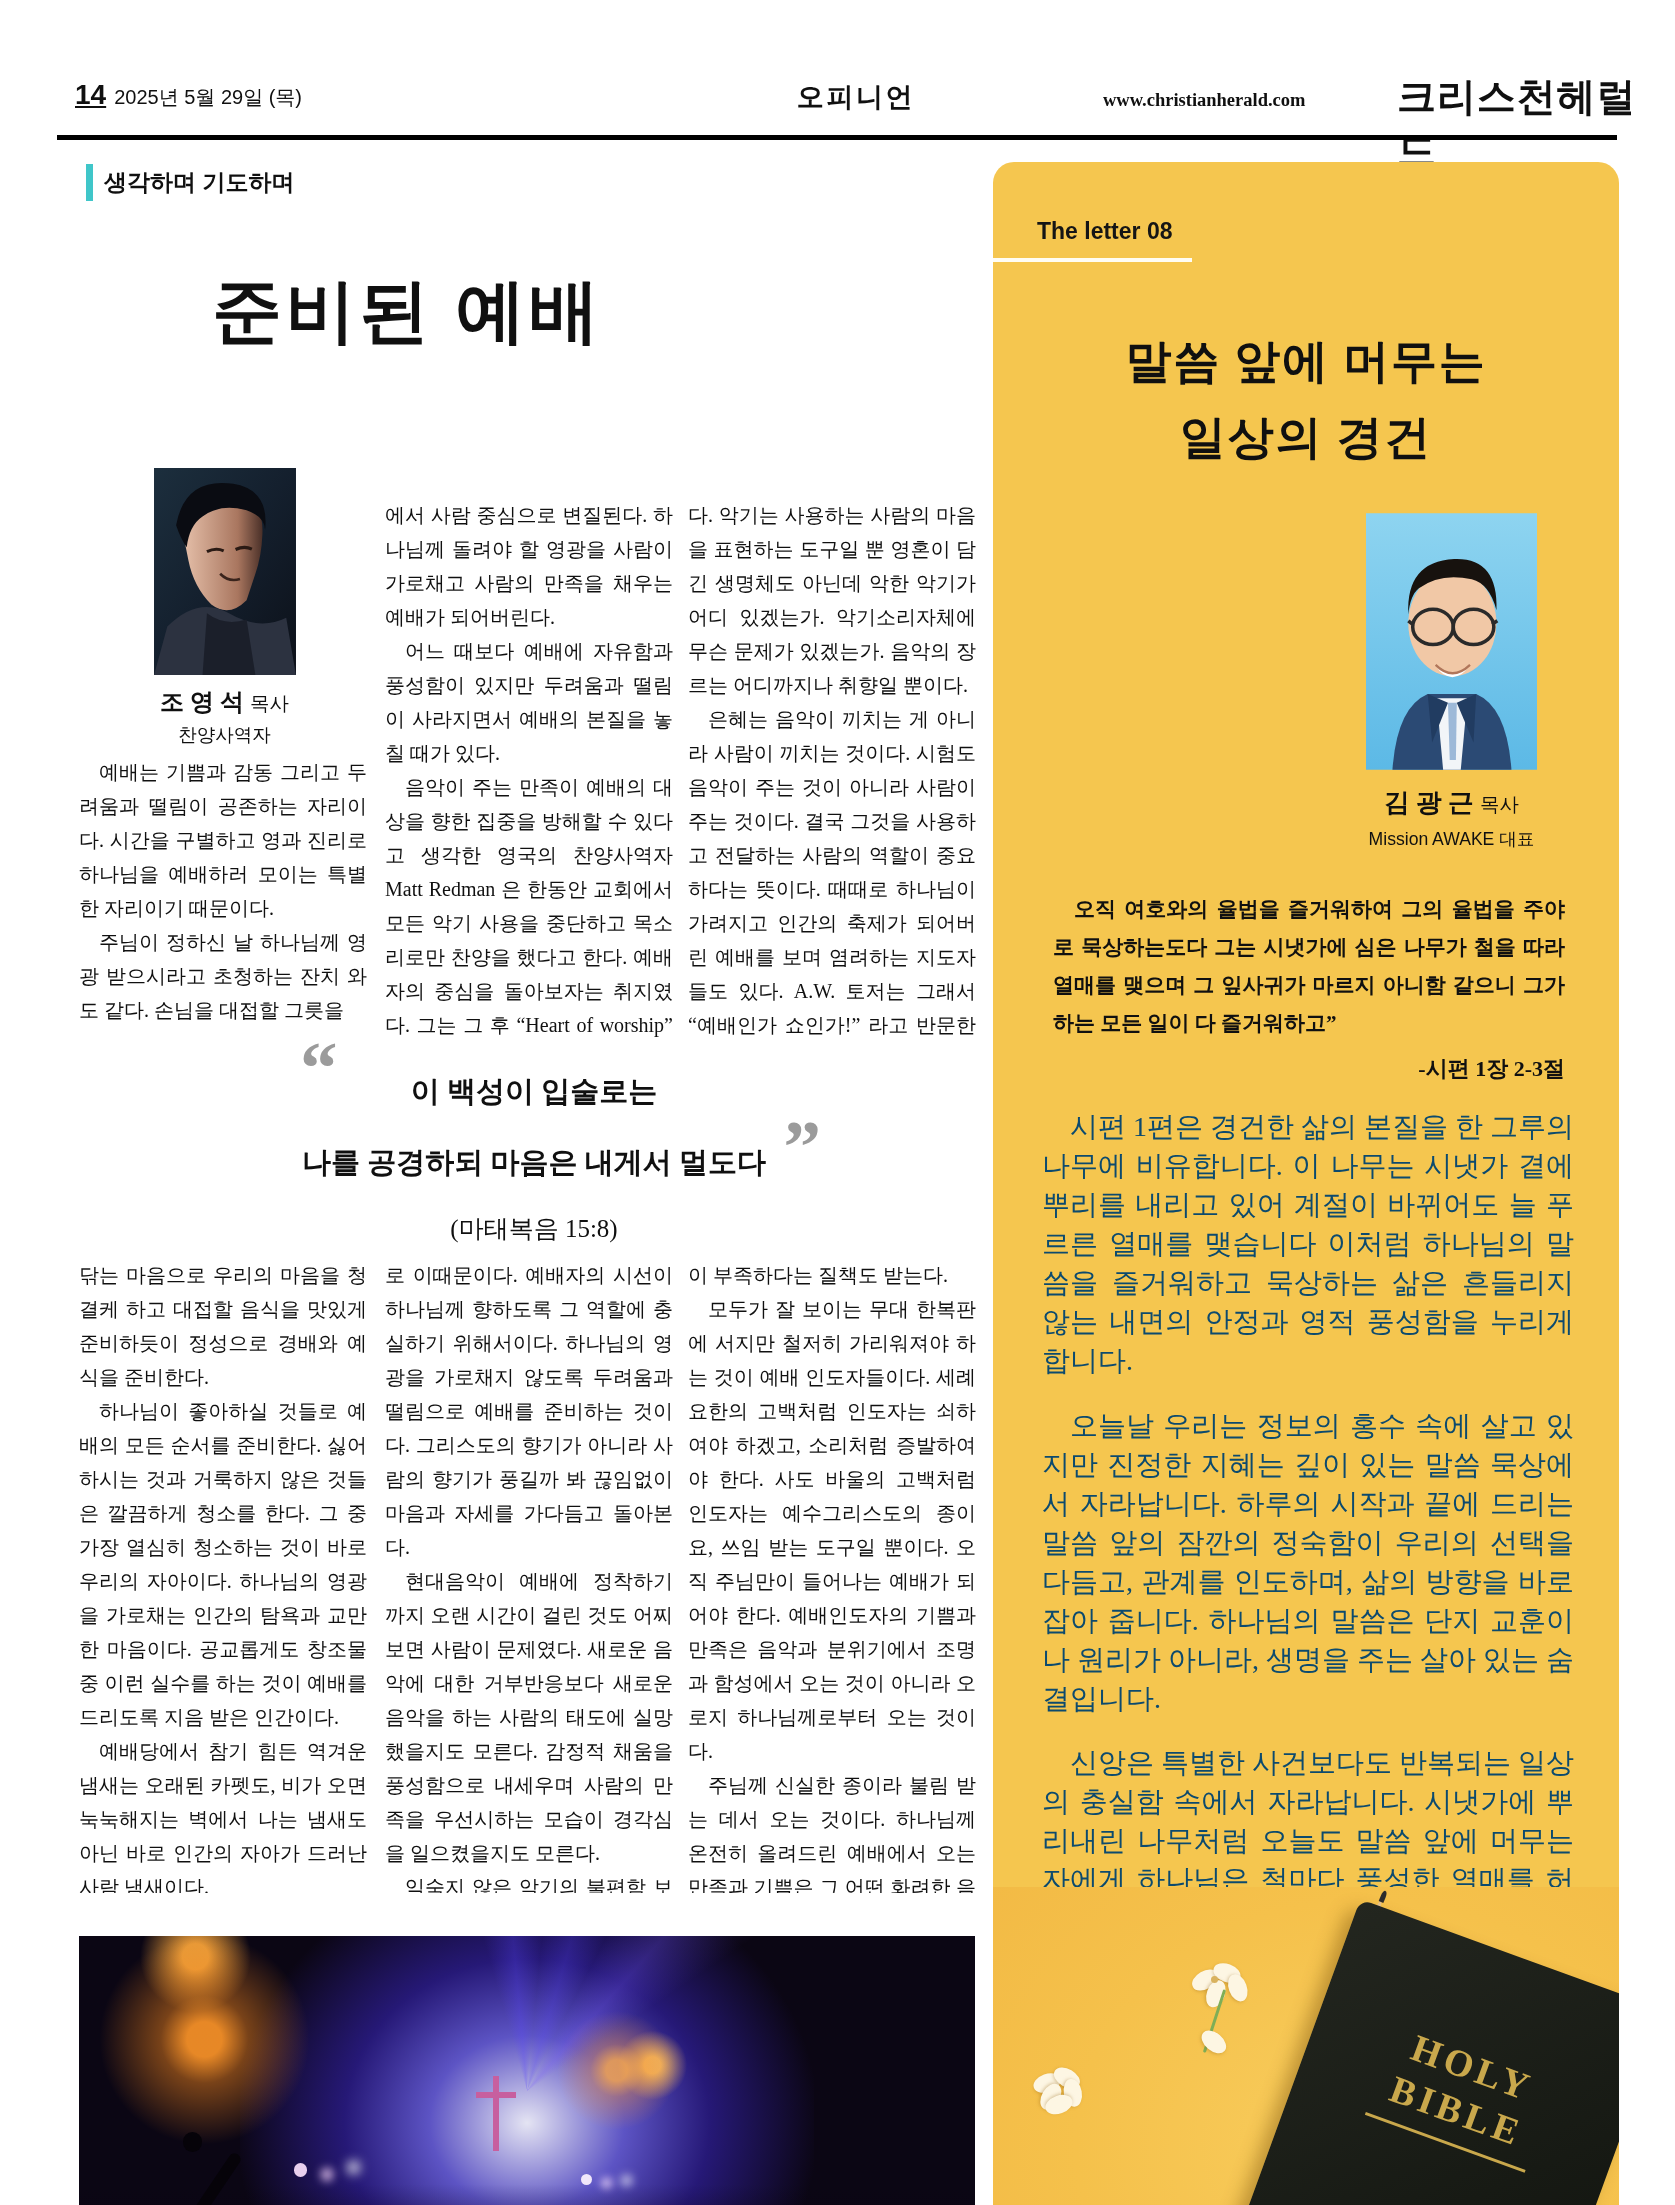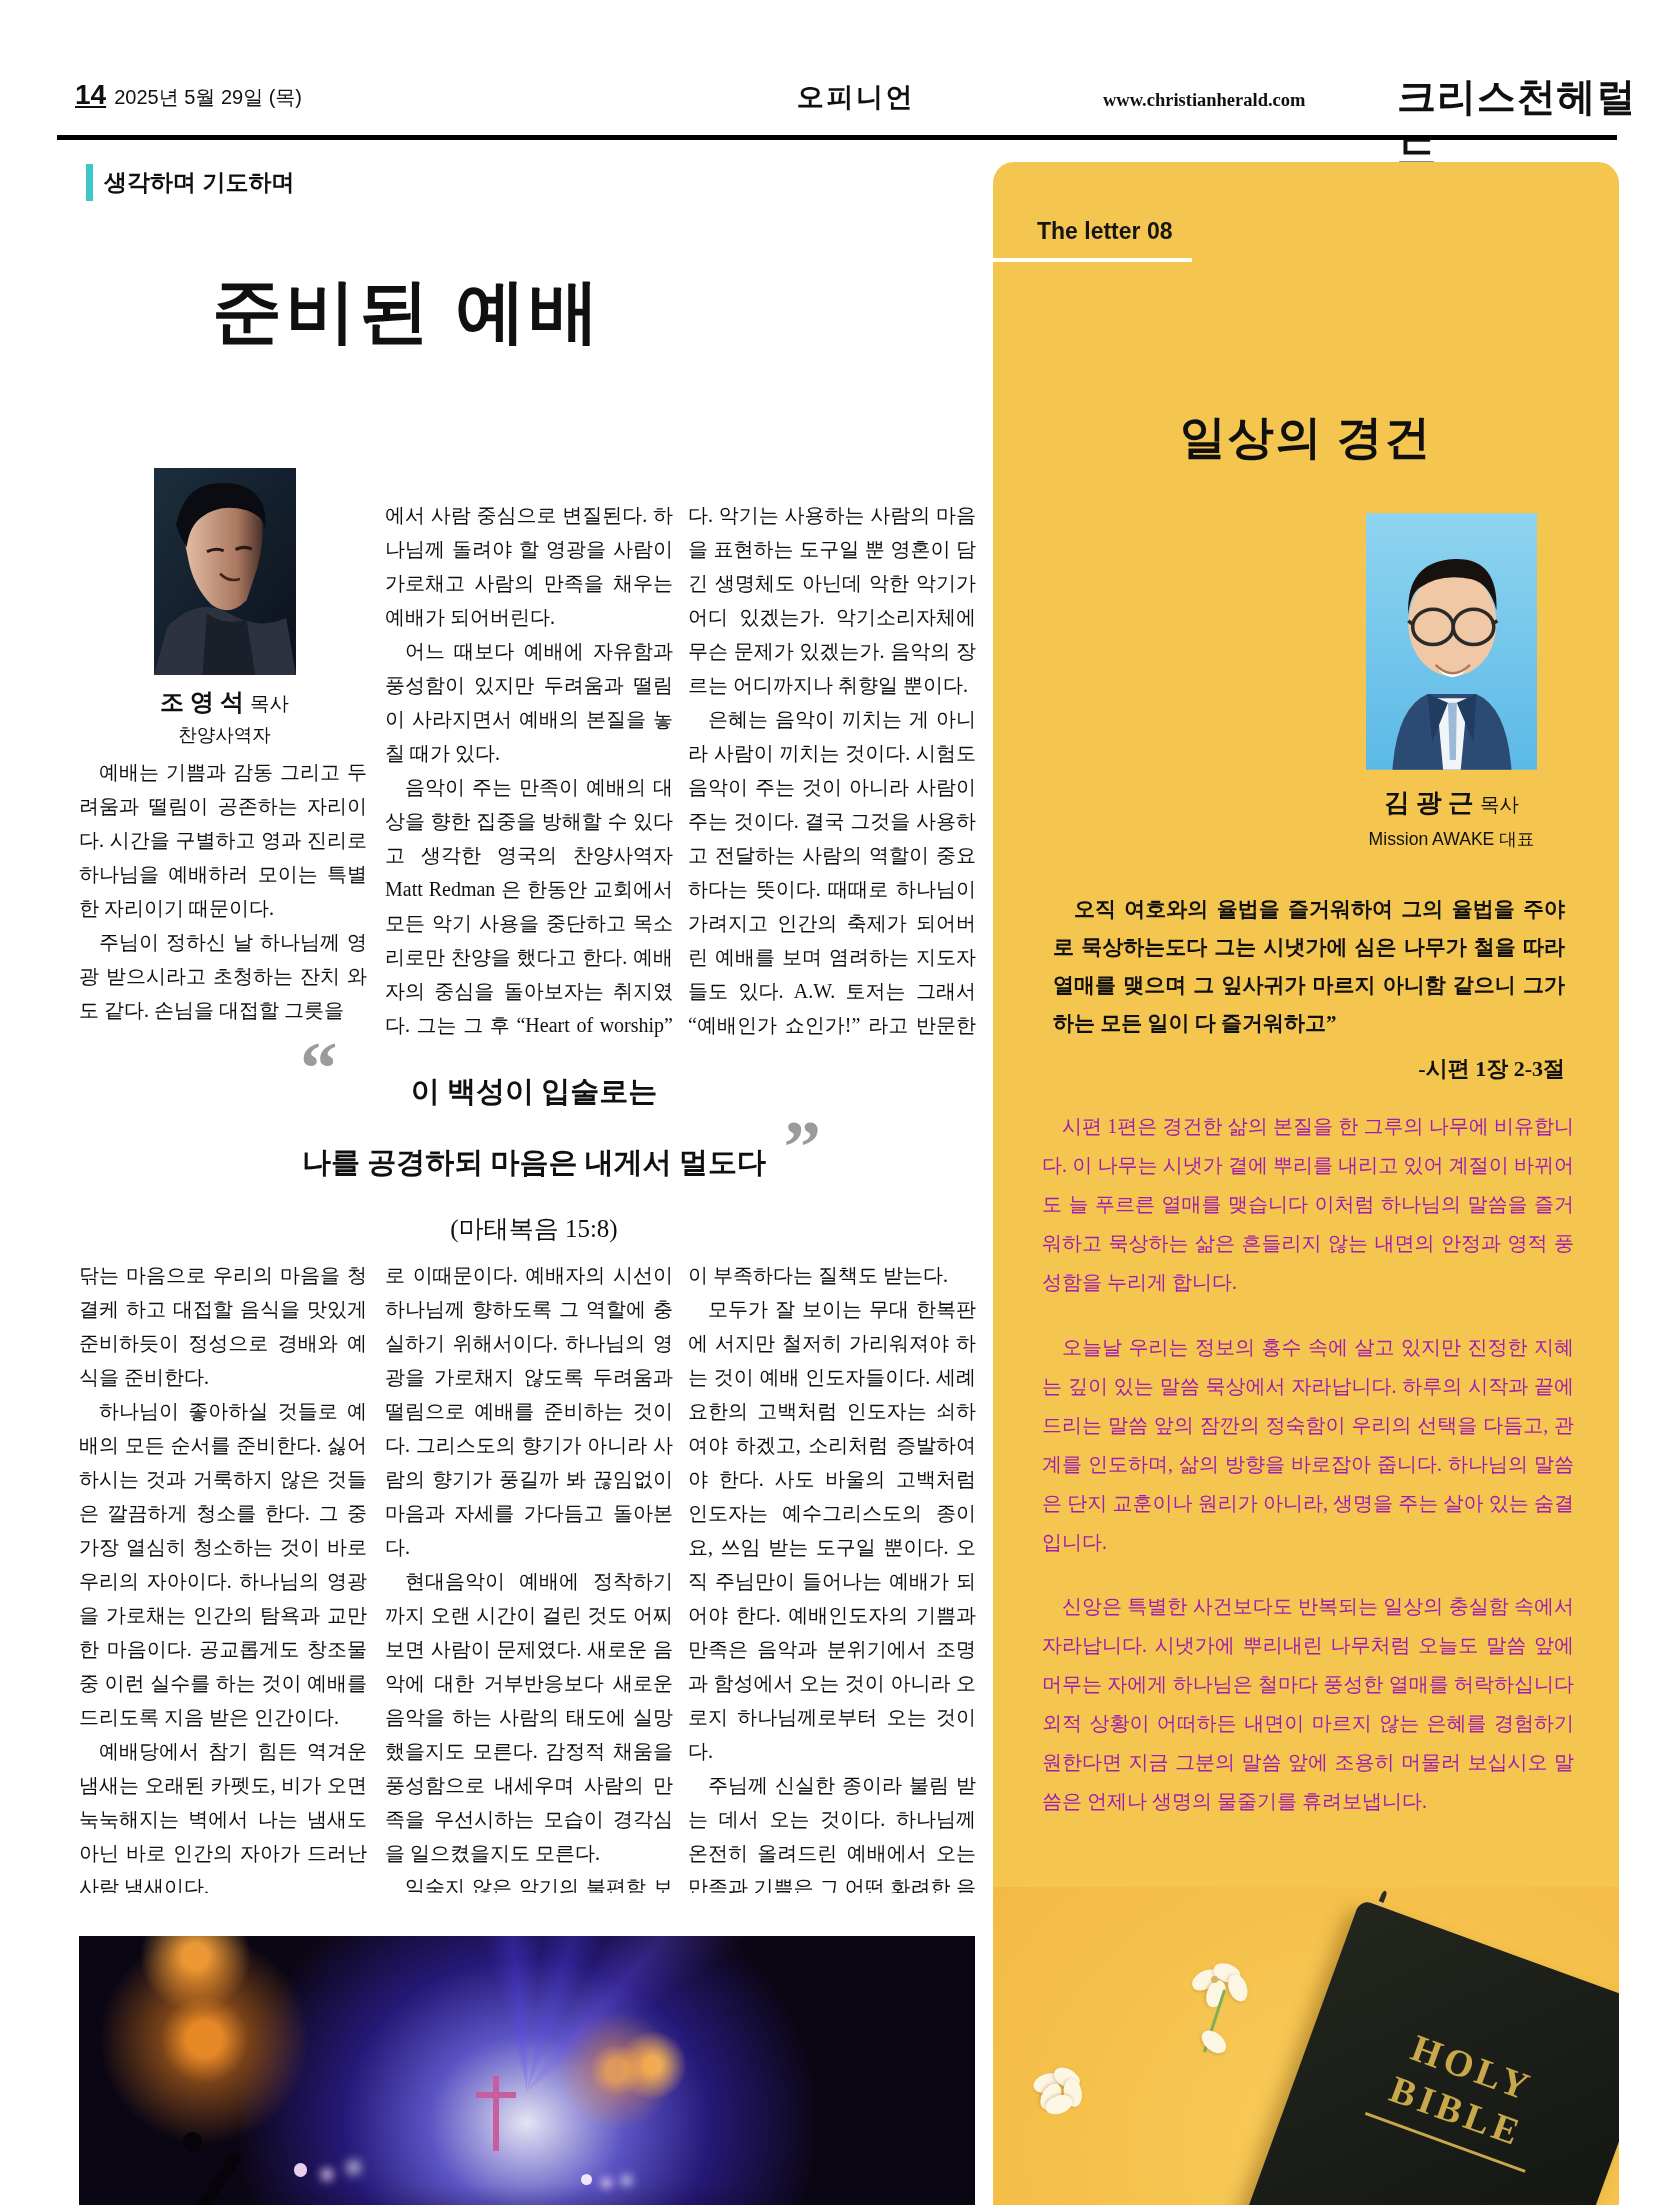--- a/index.html
+++ b/index.html
@@ -81,22 +81,22 @@
   .pastor-photo{position:absolute;left:373px;top:351px;width:171px;height:257px;overflow:hidden;}
   .pastor-name{position:absolute;left:247px;top:623px;width:423px;text-align:center;font-size:25.6px;font-weight:bold;}
   .pastor-name .sfx{font-size:19.4px;font-weight:normal;}
   .pastor-role{position:absolute;left:247px;top:665px;width:423px;text-align:center;
         font-family:"Liberation Sans",sans-serif;font-size:17.6px;}
   .scripture{position:absolute;left:60px;top:728px;width:512px;font-size:21px;font-weight:bold;
         line-height:38px;text-align:justify;}
   .scripture p{margin:0;text-indent:1em;}
   .scripture-ref{position:absolute;left:60px;top:892px;width:512px;text-align:right;
         font-size:22px;font-weight:bold;}
-  .panel-body{position:absolute;left:49px;top:945px;width:532px;font-size:20px;line-height:39px;
-        text-align:justify;color:#a21caf;}
+  .panel-body{position:absolute;left:49px;top:945px;width:532px;font-size:28px;line-height:39px;
+        text-align:justify;color:#0c4a6e;}
   .panel-body p{margin:0 0 25.6px 0;text-indent:1em;}
 
   
   .bible-scene{position:absolute;left:0;top:1725px;width:626px;height:574px;
         background:radial-gradient(ellipse at 60% 45%, #f8cd5e 0%, #f5c14b 55%, #f2b944 100%);}
   .pencil{position:absolute;left:309px;top:26.5px;width:13.2px;height:335px;transform:rotate(22deg);
         background:linear-gradient(90deg,#b5731f,#e2a54e 40%,#c98630);border-radius:1.8px;}
   .pencil-tip{position:absolute;left:-0.9px;top:-31px;width:0;height:0;
         border-left:7.5px solid transparent;border-right:7.5px solid transparent;border-bottom:32px solid #e8c28a;}
   .pencil-lead{position:absolute;left:4px;top:-38px;width:5.3px;height:11.5px;background:#2c2c2c;border-radius:50% 50% 0 0;}
@@ -211,21 +211,21 @@
     <div class="arm" style="left:13%;top:40%;"></div>
     <div class="bokeh" style="left:11.6%;top:38%;width:19.4px;height:19.4px;background:#060309;"></div>
 
     <div class="sil" style="left:62%;top:52%;width:168px;height:247px;"></div>
   </div>
 
   <div class="panel">
     <div class="panel-tag">The letter 08</div>
     <div class="panel-tag-rule"></div>
     <div class="panel-title">
-      <br>
+      <span>말씀 앞에 머무는</span><br>
       <span>일상의 경건</span>
     </div>
 
     <div class="pastor-photo">
       <svg viewBox="0 0 388 582" width="171" height="257">
         <defs>
           <linearGradient id="skyG" x1="0" y1="0" x2="0" y2="1">
             <stop offset="0" stop-color="#8ed4f0"></stop>
               <stop offset="1" stop-color="#5cb9e6"></stop>
           </linearGradient>

